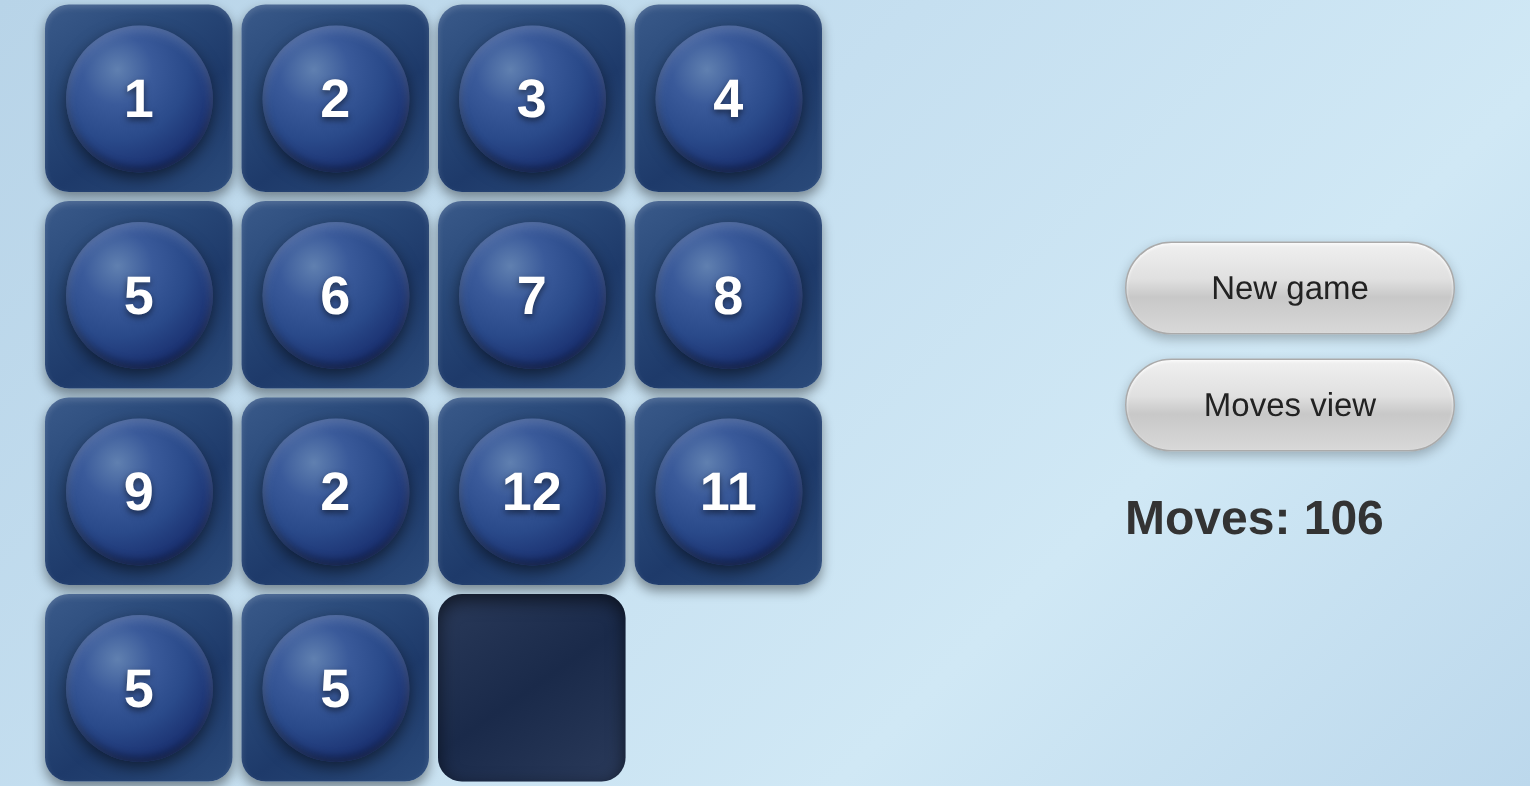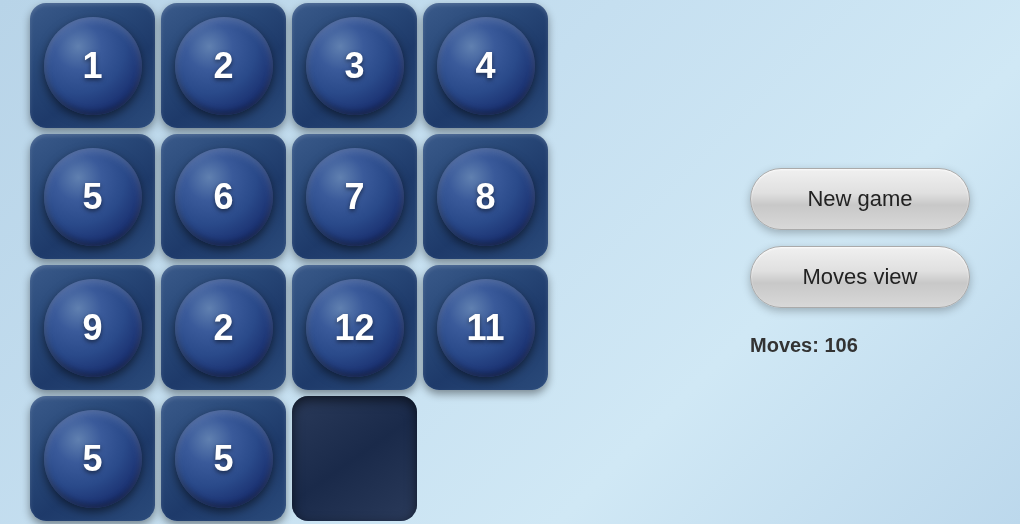--- a/index.html
+++ b/index.html
@@ -86,21 +86,21 @@
       color: #222;
       cursor: pointer;
       box-shadow: 0 3px 8px rgba(0,0,0,0.25), inset 0 1px 2px rgba(255,255,255,0.8);
       display: flex;
       align-items: center;
       justify-content: center;
       text-align: center;
     }
 
     .moves-display {
-      font-size: 20px;
+      font-size: 32px;
       color: #333;
       font-weight: bold;
       margin-top: 10px;
     }
   </style>
 </head>
 <body>
 
 <div class="main-container">
   <div class="grid-area">

